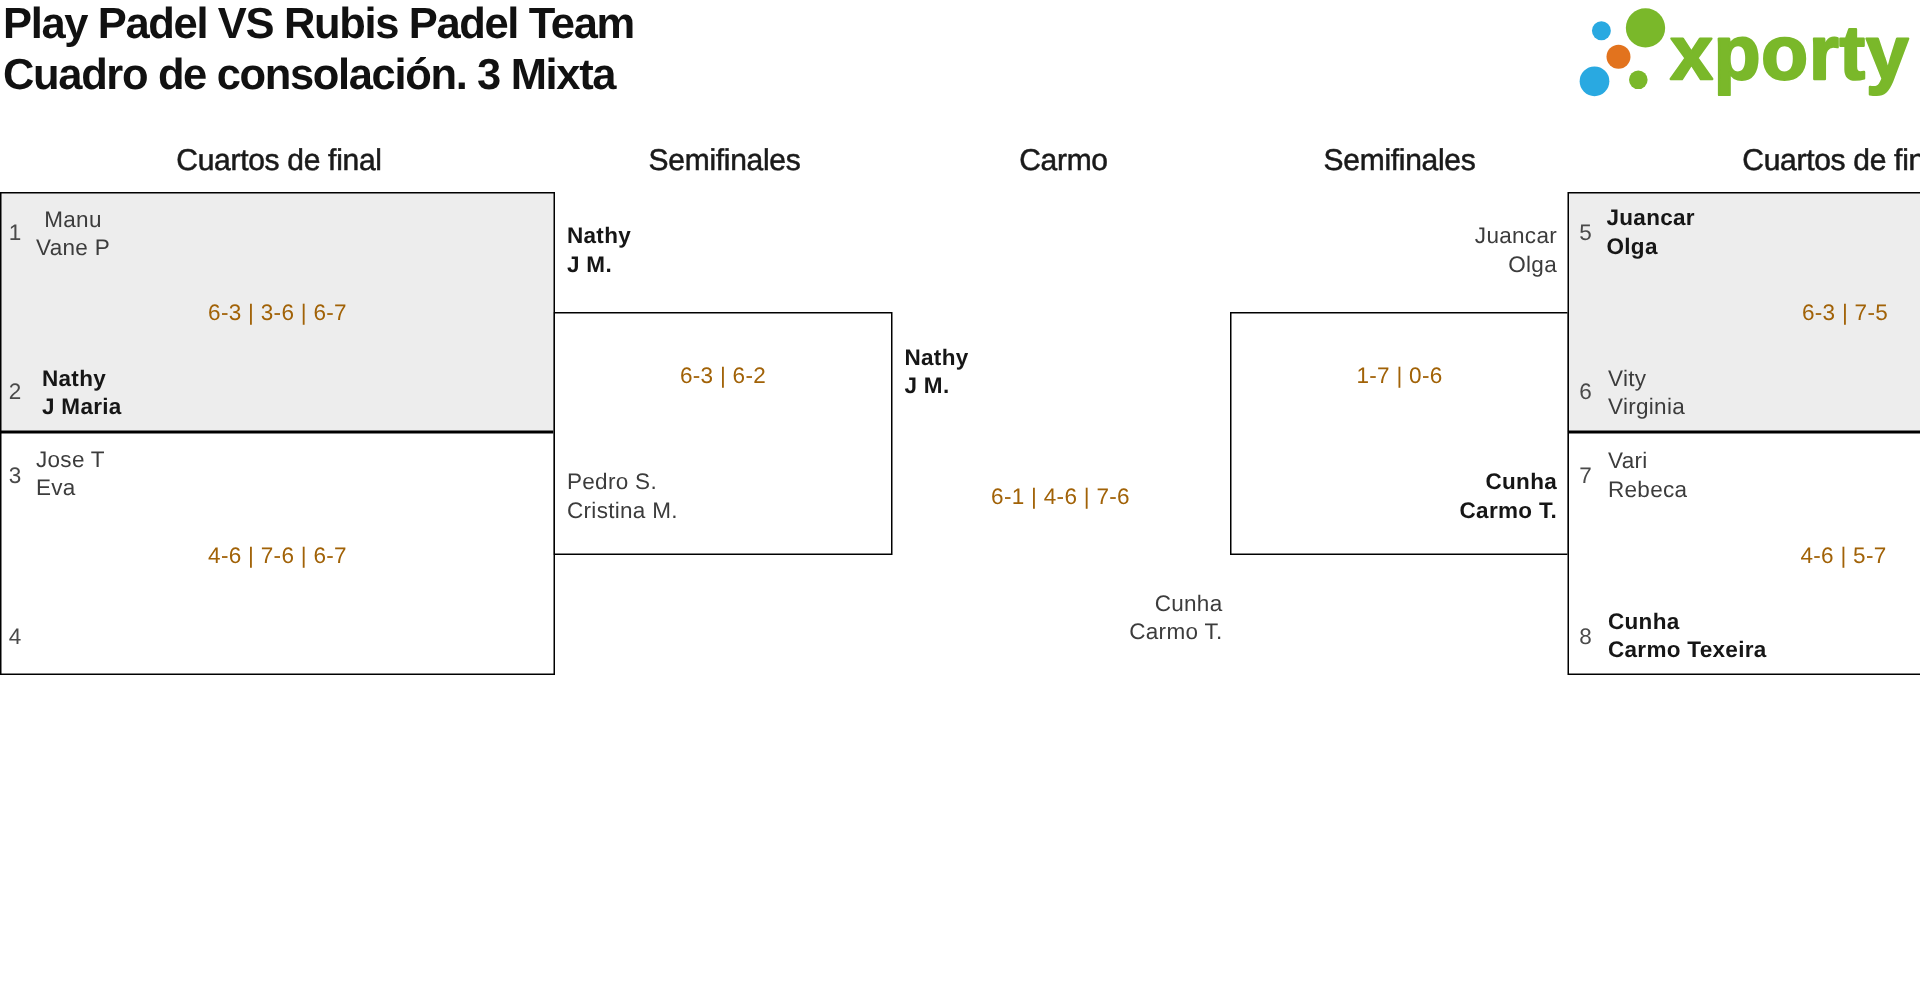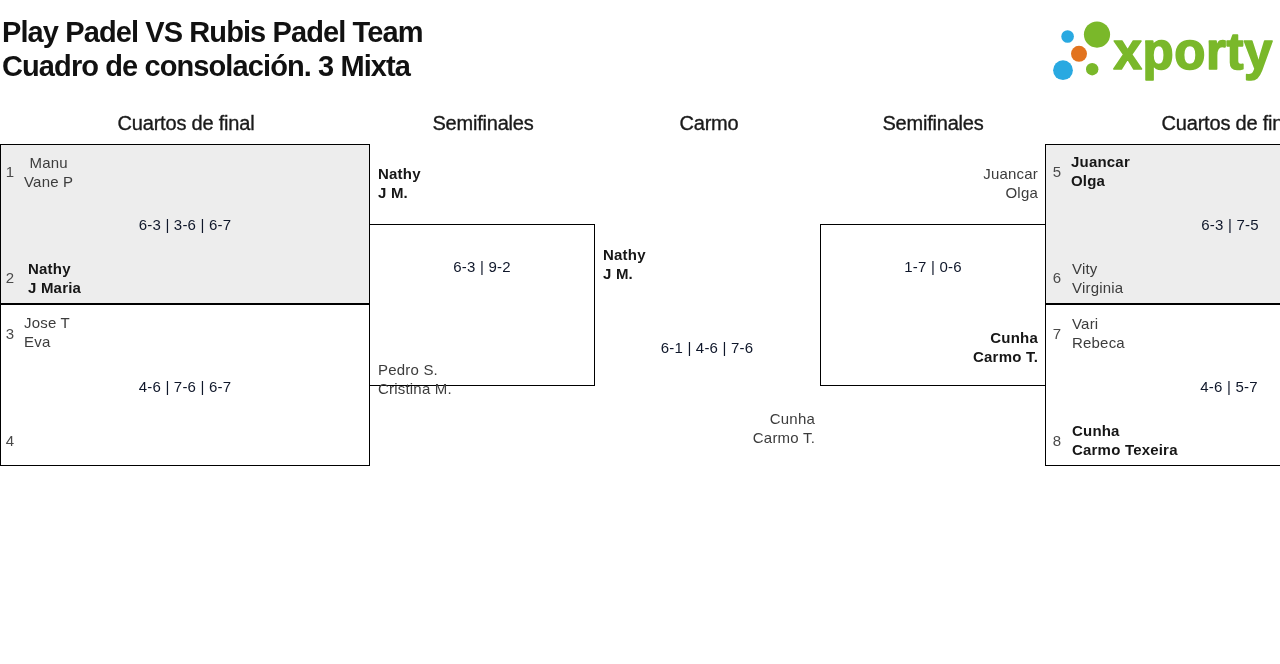--- a/index.html
+++ b/index.html
@@ -1,30 +1,30 @@
 <!DOCTYPE html>
 <html><head>
 <meta charset="utf-8">
 <style>
   * { margin:0; padding:0; box-sizing:border-box; }
   html,body { width:1280px; height:664px; overflow:hidden; background:#ffffff;
     font-family:"Liberation Sans", sans-serif; }
-  #stage { position:absolute; top:16px; left:0; width:1280px; height:528px; overflow:hidden; }
+  #stage { position:absolute; top:0; left:0; width:1280px; height:528px; overflow:hidden; }
   .abs { position:absolute; white-space:nowrap; }
   h1 { font-size:29px; line-height:34px; font-weight:700; color:#111111;
        letter-spacing:-0.9px; position:absolute; left:2px; top:-1px; }
   .hdr { font-size:20px; line-height:24px; color:#1a1a1a; font-weight:400;
          letter-spacing:-0.2px; transform:translateX(-50%); -webkit-text-stroke:0.35px #1a1a1a; }
   .box { position:absolute; border:1px solid #000; }
   .grey { background:#ededed; }
   .white { background:#ffffff; }
   .name { font-size:15px; line-height:19px; color:#3c3c3c; letter-spacing:0.2px; }
   .bold { font-weight:700; color:#161616; }
   .seed { font-size:15px; line-height:19px; color:#4a4a4a; width:16px; text-align:center; }
-  .score { font-size:15px; line-height:19px; color:#0f172a; transform:translateX(-50%); letter-spacing:0.2px;text-align:center; }
+  .score { font-size:15px; line-height:19px; color:#a16207; transform:translateX(-50%); letter-spacing:0.2px;text-align:center; }
   .ralign { text-align:right; }
   .logo-green { fill:#7ab82a; }
   .logo-blue { fill:#29a9e1; }
   .logo-orange { fill:#e2731e; }
 </style>
 </head>
 <body>
 <div id="stage">
   <h1>Play Padel VS Rubis Padel Team<br>Cuadro de consolación. 3 Mixta</h1>
 
@@ -58,22 +58,22 @@
   <div class="abs score" style="left:185px; top:199px;">6-3 | 3-6 | 6-7</div>
   <div class="abs seed" style="left:2px; top:252px;">2</div>
   <div class="abs name bold" style="left:28px; top:243px;">Nathy<br>J Maria</div>
 
   <div class="abs seed" style="left:2px; top:308px;">3</div>
   <div class="abs name" style="left:24px; top:297px;">Jose T<br>Eva</div>
   <div class="abs score" style="left:185px; top:361px;">4-6 | 7-6 | 6-7</div>
   <div class="abs seed" style="left:2px; top:415px;">4</div>
 
   <div class="abs name bold" style="left:378px; top:148px;">Nathy<br>J M.</div>
-  <div class="abs score" style="left:482px; top:241px;">6-3 | 9-2</div>
-  <div class="abs name" style="left:378px; top:312px;margin-top:32px;">Pedro S.<br>Cristina M.</div>
+  <div class="abs score" style="left:482px; top:241px;">6-3 | 6-2</div>
+  <div class="abs name" style="left:378px; top:312px;">Pedro S.<br>Cristina M.</div>
 
   <div class="abs name bold" style="left:603px; top:229px;">Nathy<br>J M.</div>
   <div class="abs score" style="left:707px; top:322px;">6-1 | 4-6 | 7-6</div>
   <div class="abs name ralign" style="right:465px; top:393px;">Cunha<br>Carmo T.</div>
 
   <div class="abs name ralign" style="right:242px; top:148px;">Juancar<br>Olga</div>
   <div class="abs score" style="left:933px; top:241px;">1-7 | 0-6</div>
   <div class="abs name bold ralign" style="right:242px; top:312px;">Cunha<br>Carmo T.</div>
 
   <div class="abs seed" style="left:1049px; top:146px;">5</div>

